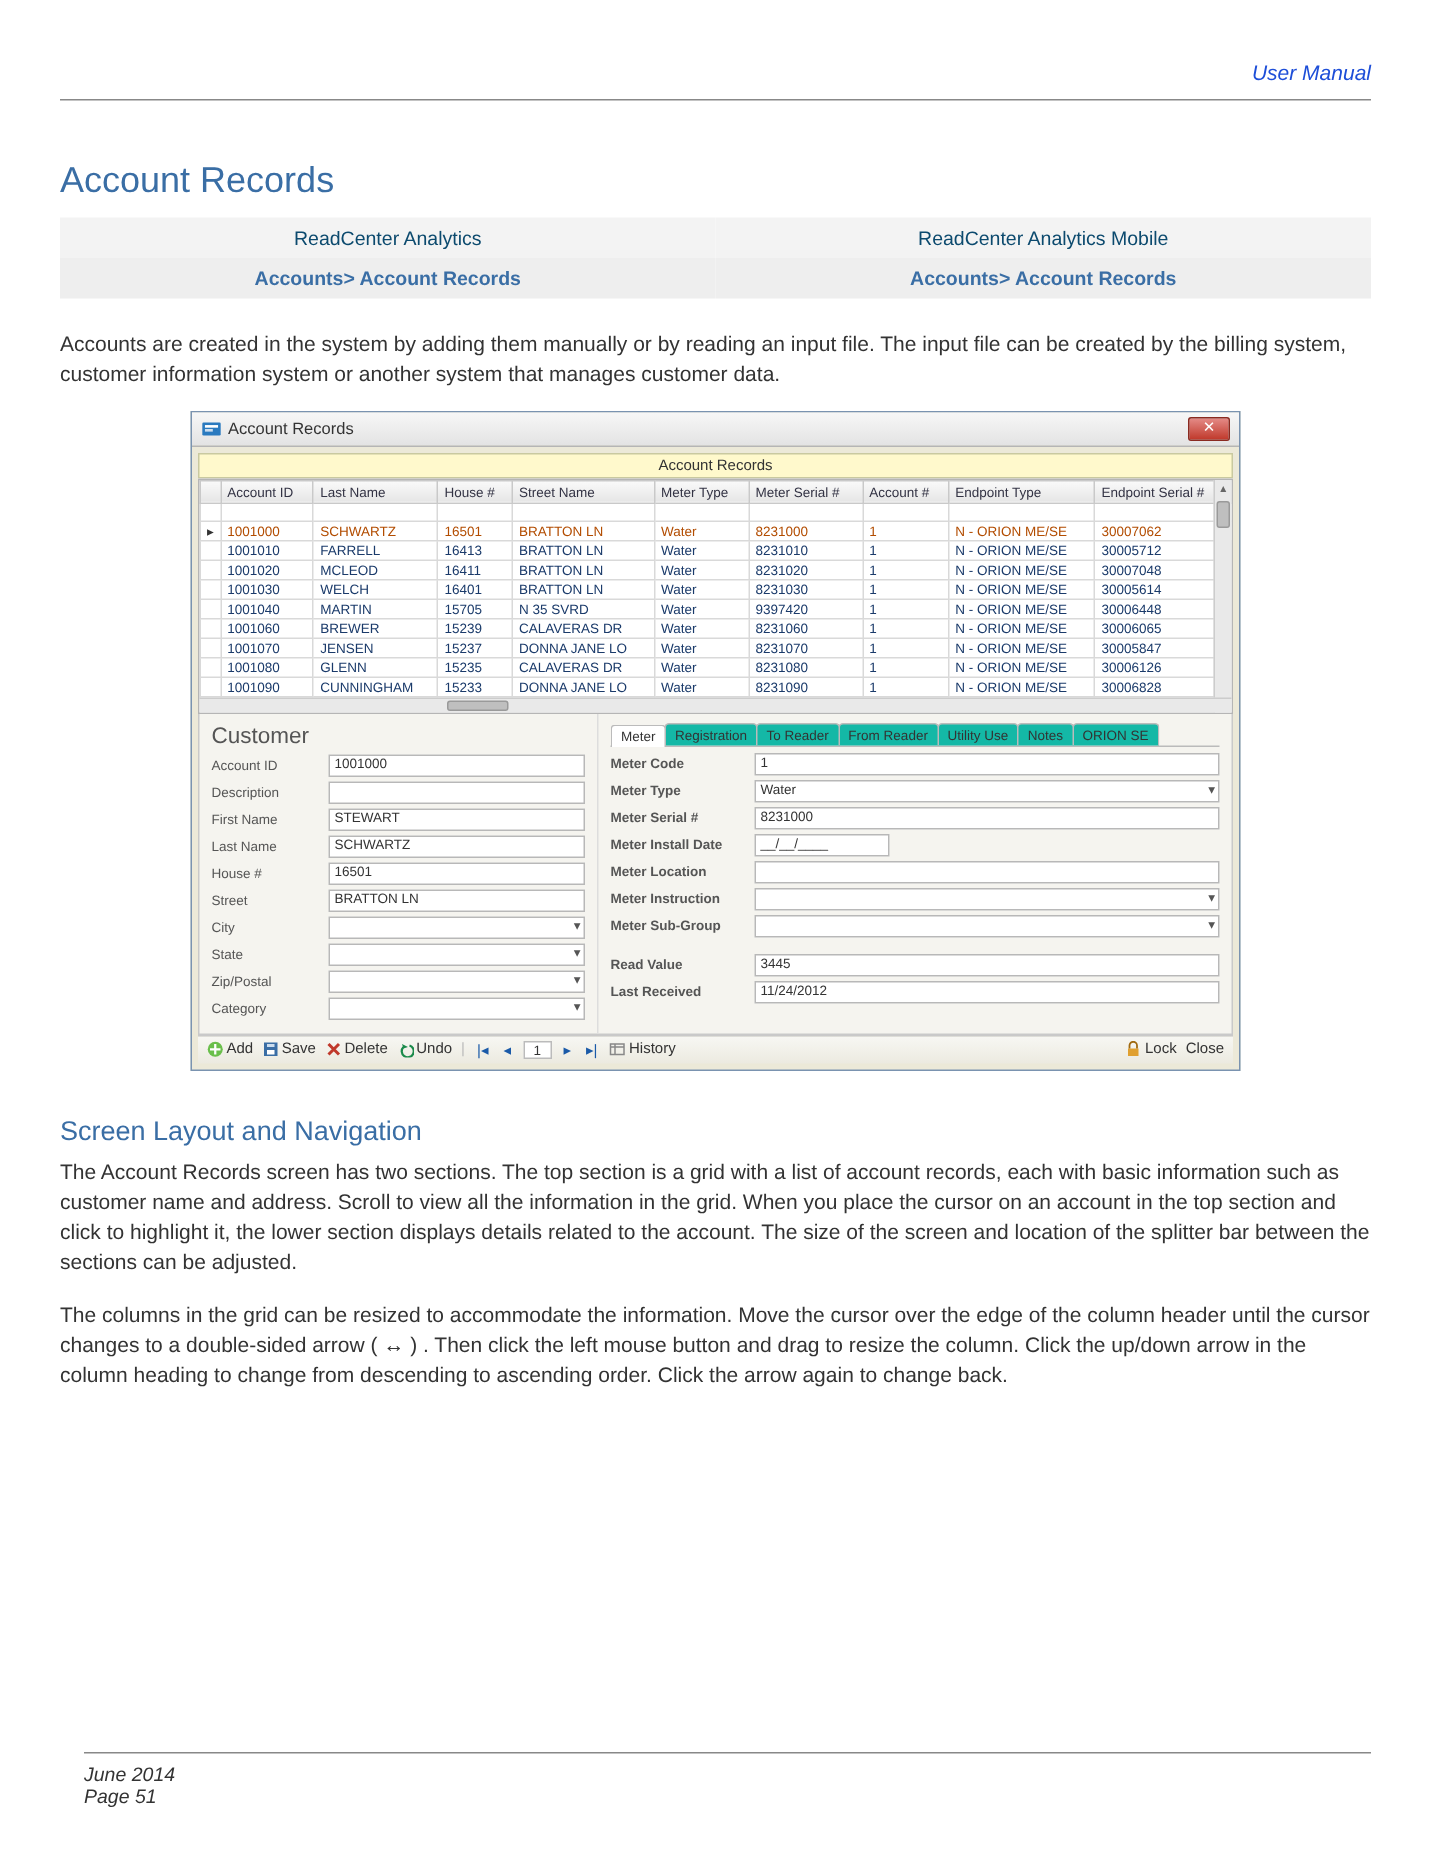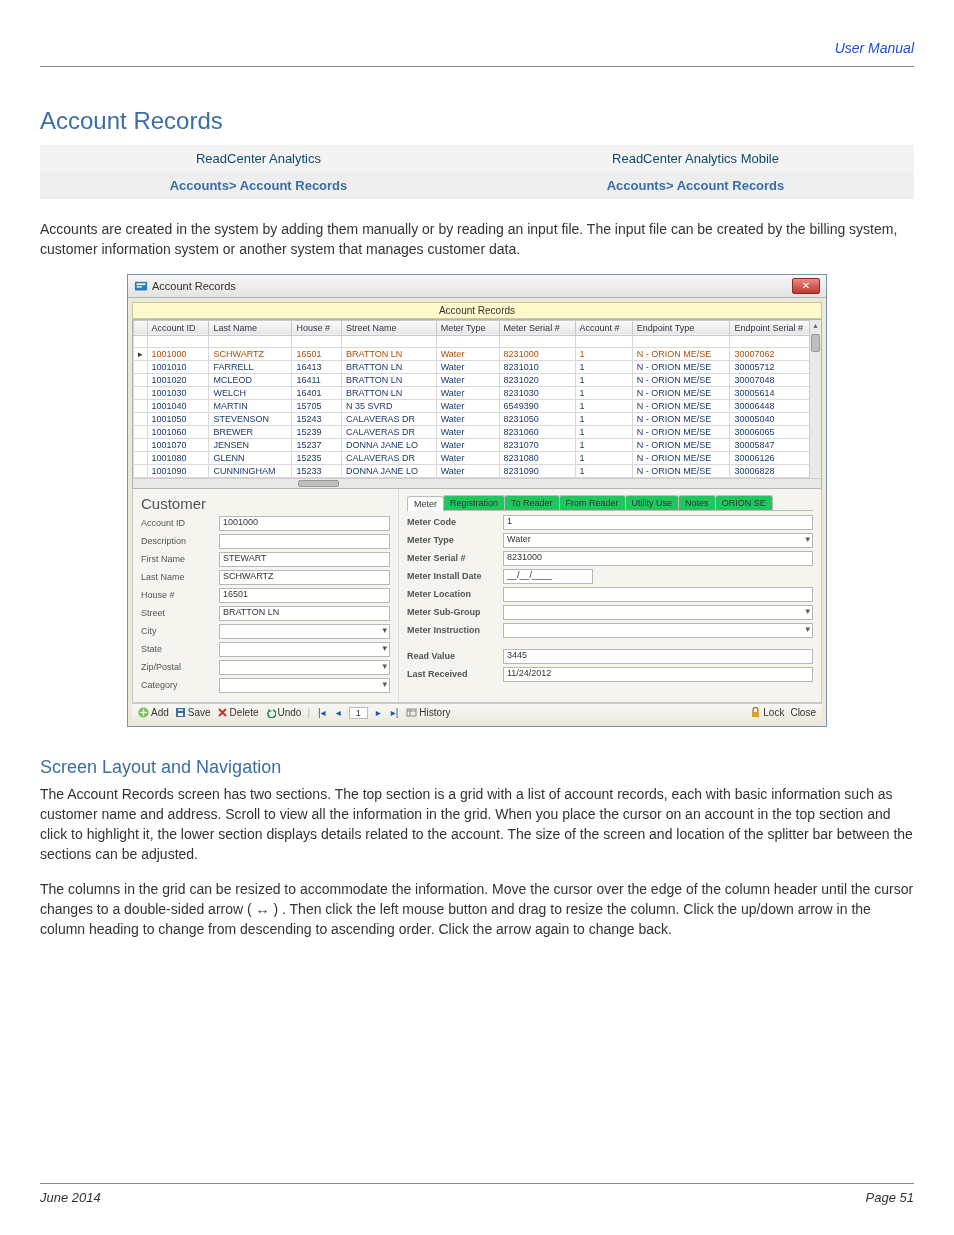--- a/index.html
+++ b/index.html
@@ -182,21 +182,21 @@
     display: flex;
     gap: 0;
     margin-bottom: 4px;
     font-size: 9px;
     border-bottom: 1px solid #bbb;
   }
   .tab {
     padding: 2px 6px;
     border: 1px solid #bbb;
     border-bottom: none;
-    background: #22c55e;
+    background: #14b8a6;
     margin-right: -1px;
     cursor: pointer;
     border-radius: 3px 3px 0 0;
   }
   .tab.active {
     background: #fff;
     position: relative;
     top: 1px;
   }
   .toolbar {
@@ -217,28 +217,29 @@
     border:1px solid #bbb; background:#fff; padding:0 6px; font-size:9px;
   }
   h2.sub {
     color: #3a6ea5;
     font-weight: 400;
     font-size: 18px;
     margin: 6px 0 6px 0;
   }
   .footer {
     position: absolute;
-    bottom: 30px; left: 40px; right: 40px;
+    bottom: 30px; left: 56px; right: 40px;
     border-top: 1px solid #888;
     padding-top: 6px;
     display: flex;
     justify-content: space-between;
     font-size: 13px;
     font-style: italic;
     color: #333;
+    flex-direction: column;
   }
   .vsb {
     position:absolute; right:0; top:0; bottom:0; width:12px;
     background:#e9e9e9; border-left:1px solid #ccc;
   }
   .vsb-thumb {
     position:absolute; top:14px; left:1px; right:1px; height:18px;
     background:#bfbfbf; border:1px solid #9a9a9a; border-radius:2px;
   }
   .vsb-arrow {
@@ -369,36 +370,24 @@
               <td>N - ORION ME/SE</td>
               <td>30005614</td>
             </tr>
             <tr>
               <td class="row-marker"></td>
               <td>1001040</td>
               <td>MARTIN</td>
               <td>15705</td>
               <td>N 35 SVRD</td>
               <td>Water</td>
-              <td>6549390</td>
+              <td>9397420</td>
               <td>1</td>
               <td>N - ORION ME/SE</td>
               <td>30006448</td>
-            </tr>
-            <tr>
-              <td class="row-marker"></td>
-              <td>1001050</td>
-              <td>STEVENSON</td>
-              <td>15243</td>
-              <td>CALAVERAS DR</td>
-              <td>Water</td>
-              <td>8231050</td>
-              <td>1</td>
-              <td>N - ORION ME/SE</td>
-              <td>30005040</td>
             </tr>
             <tr>
               <td class="row-marker"></td>
               <td>1001060</td>
               <td>BREWER</td>
               <td>15239</td>
               <td>CALAVERAS DR</td>
               <td>Water</td>
               <td>8231060</td>
               <td>1</td>
@@ -518,25 +507,25 @@
           </div>
         <div class="field-row right">
             <div class="field-label">Meter Install Date</div>
             <div class="field-input" style="flex:0 0 90px">__/__/____</div>
           </div>
         <div class="field-row right">
             <div class="field-label">Meter Location</div>
             <div class="field-input"></div>
           </div>
         <div class="field-row right">
+            <div class="field-label">Meter Instruction</div>
+            <div class="field-input dd"></div>
+          </div>
+        <div class="field-row right">
             <div class="field-label">Meter Sub-Group</div>
-            <div class="field-input dd"></div>
-          </div>
-        <div class="field-row right">
-            <div class="field-label">Meter Instruction</div>
             <div class="field-input dd"></div>
           </div>
         <div style="height:8px"></div>
         <div class="field-row right">
             <div class="field-label">Read Value</div>
             <div class="field-input">3445</div>
           </div>
         <div class="field-row right">
             <div class="field-label">Last Received</div>
             <div class="field-input">11/24/2012</div>

